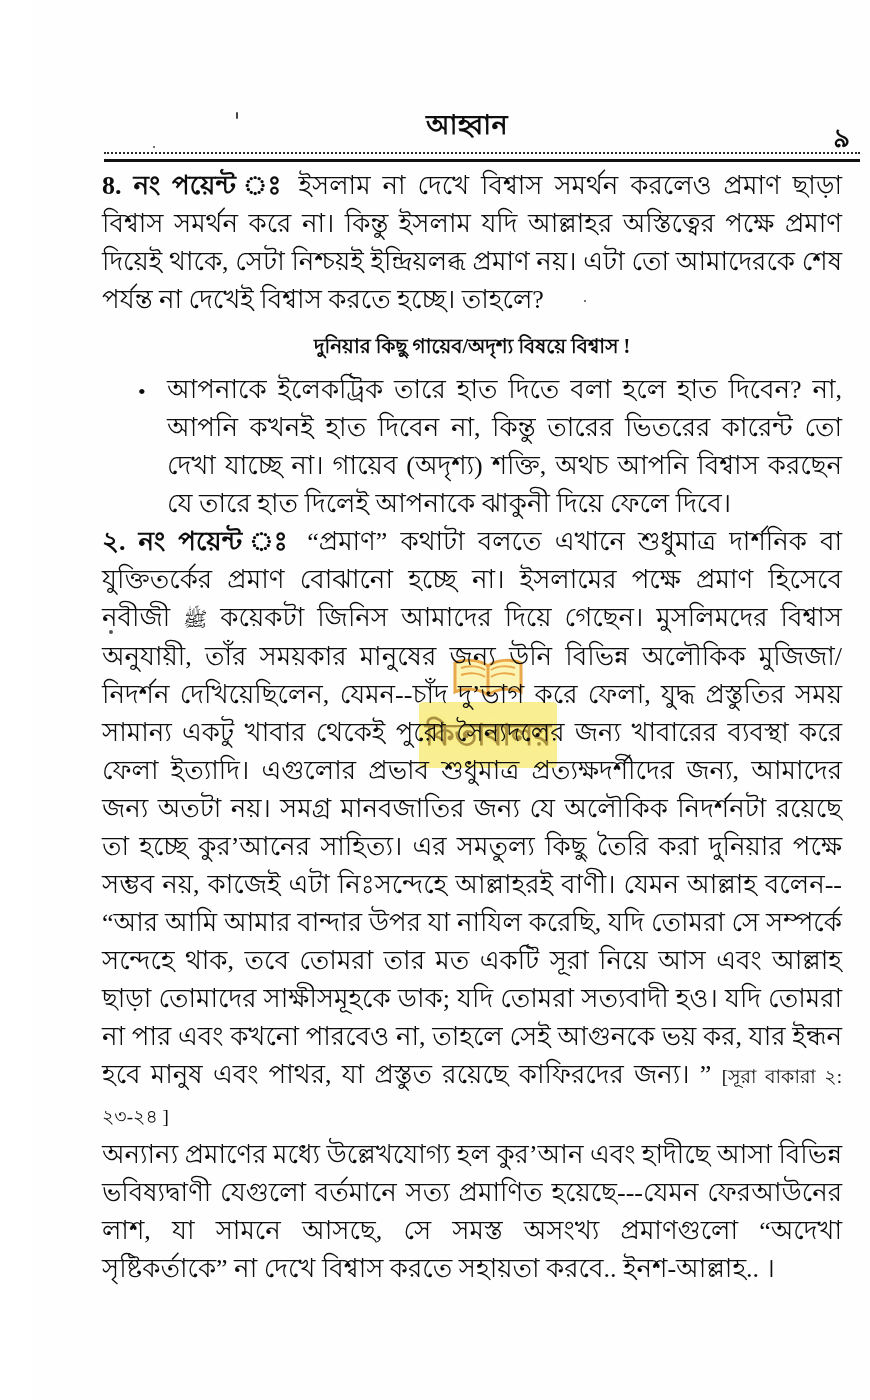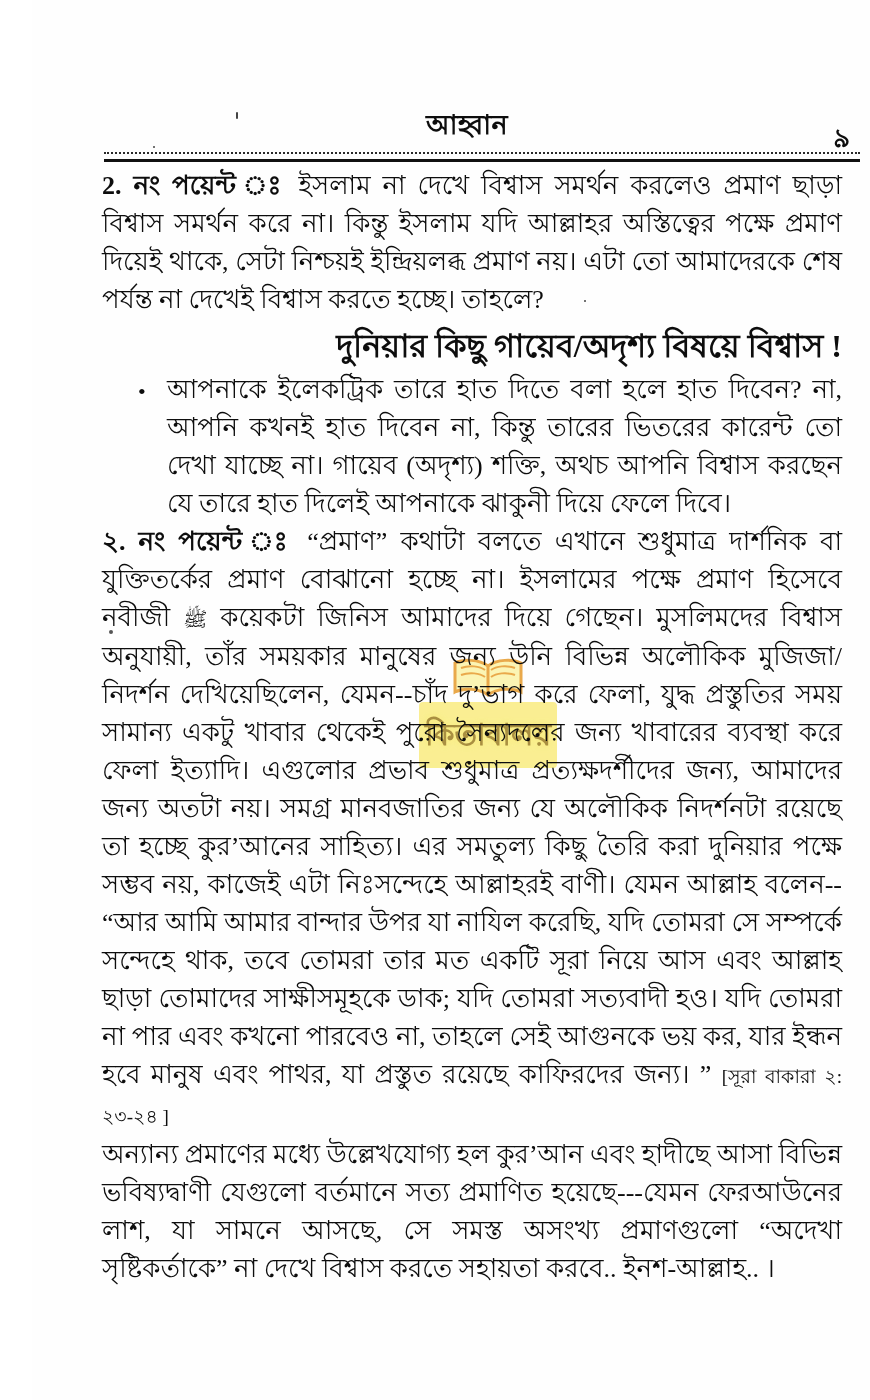--- a/index.html
+++ b/index.html
@@ -29,22 +29,22 @@
   .textcol{
     position:absolute;left:70px;top:167px;width:740px;
     font-size:26px;line-height:38px;
     text-align:justify;
     z-index:1;
   }
   .textcol p{margin:0;}
   .lead{font-weight:bold;}
   .section-heading{
     margin:5px 0 3px 0;
-    font-size:32px;line-height:44px;
-    font-weight:bold;text-align:right;
+    font-size:20px;line-height:44px;
+    font-weight:bold;text-align:center;
   }
   ul.points{list-style:none;margin:0;padding:0;}
   ul.points li{
     position:relative;
     padding-left:65px;
     margin:0;
   }
   .bullet{
     position:absolute;left:36px;top:2px;
     font-size:22px;line-height:38px;
@@ -89,21 +89,21 @@
     <svg class="wm-book" width="78" height="44" viewBox="0 0 78 44">
       <path d="M39 8 C30 1 14 1 6 5 L6 34 C14 30 30 30 39 37 C48 30 64 30 72 34 L72 5 C64 1 48 1 39 8 Z" fill="rgba(247,233,107,0.55)" stroke="#e8a23c" stroke-width="3"></path>
       <path d="M39 8 L39 37" stroke="#e8a23c" stroke-width="3"></path>
       <path d="M12 10 C20 7 31 8 36 12 M12 17 C20 14 31 15 36 19 M42 12 C47 8 58 7 66 10 M42 19 C47 15 58 14 66 17" fill="none" stroke="#e8a23c" stroke-width="2"></path>
     </svg>
     <span class="wm-text">কিতাবালয়</span>
   </div>
 
   <div class="textcol">
 
-    <p><span class="lead">2. নং পয়েন্ট ঃ</span><span> ইসলাম না দেখে বিশ্বাস সমর্থন করলেও প্রমাণ ছাড়া বিশ্বাস সমর্থন করে না। কিন্তু ইসলাম যদি আল্লাহর অস্তিত্বের পক্ষে প্রমাণ দিয়েই থাকে, সেটা নিশ্চয়ই ইন্দ্রিয়লব্ধ প্রমাণ নয়। এটা তো আমাদেরকে শেষ পর্যন্ত না দেখেই বিশ্বাস করতে হচ্ছে। তাহলে?</span></p>
+    <p><span class="lead">8. নং পয়েন্ট ঃ</span><span> ইসলাম না দেখে বিশ্বাস সমর্থন করলেও প্রমাণ ছাড়া বিশ্বাস সমর্থন করে না। কিন্তু ইসলাম যদি আল্লাহর অস্তিত্বের পক্ষে প্রমাণ দিয়েই থাকে, সেটা নিশ্চয়ই ইন্দ্রিয়লব্ধ প্রমাণ নয়। এটা তো আমাদেরকে শেষ পর্যন্ত না দেখেই বিশ্বাস করতে হচ্ছে। তাহলে?</span></p>
 
 
     <h2 class="section-heading">দুনিয়ার কিছু গায়েব/অদৃশ্য বিষয়ে বিশ্বাস !</h2>
 
     <ul class="points">
       <li>
         <span class="bullet">•</span>
         <span>আপনাকে ইলেকট্রিক তারে হাত দিতে বলা হলে হাত দিবেন? না, আপনি কখনই হাত দিবেন না, কিন্তু তারের ভিতরের কারেন্ট তো দেখা যাচ্ছে না। গায়েব (অদৃশ্য) শক্তি, অথচ আপনি বিশ্বাস করছেন যে তারে হাত দিলেই আপনাকে ঝাকুনী দিয়ে ফেলে দিবে।</span>
       </li>
       <li>

